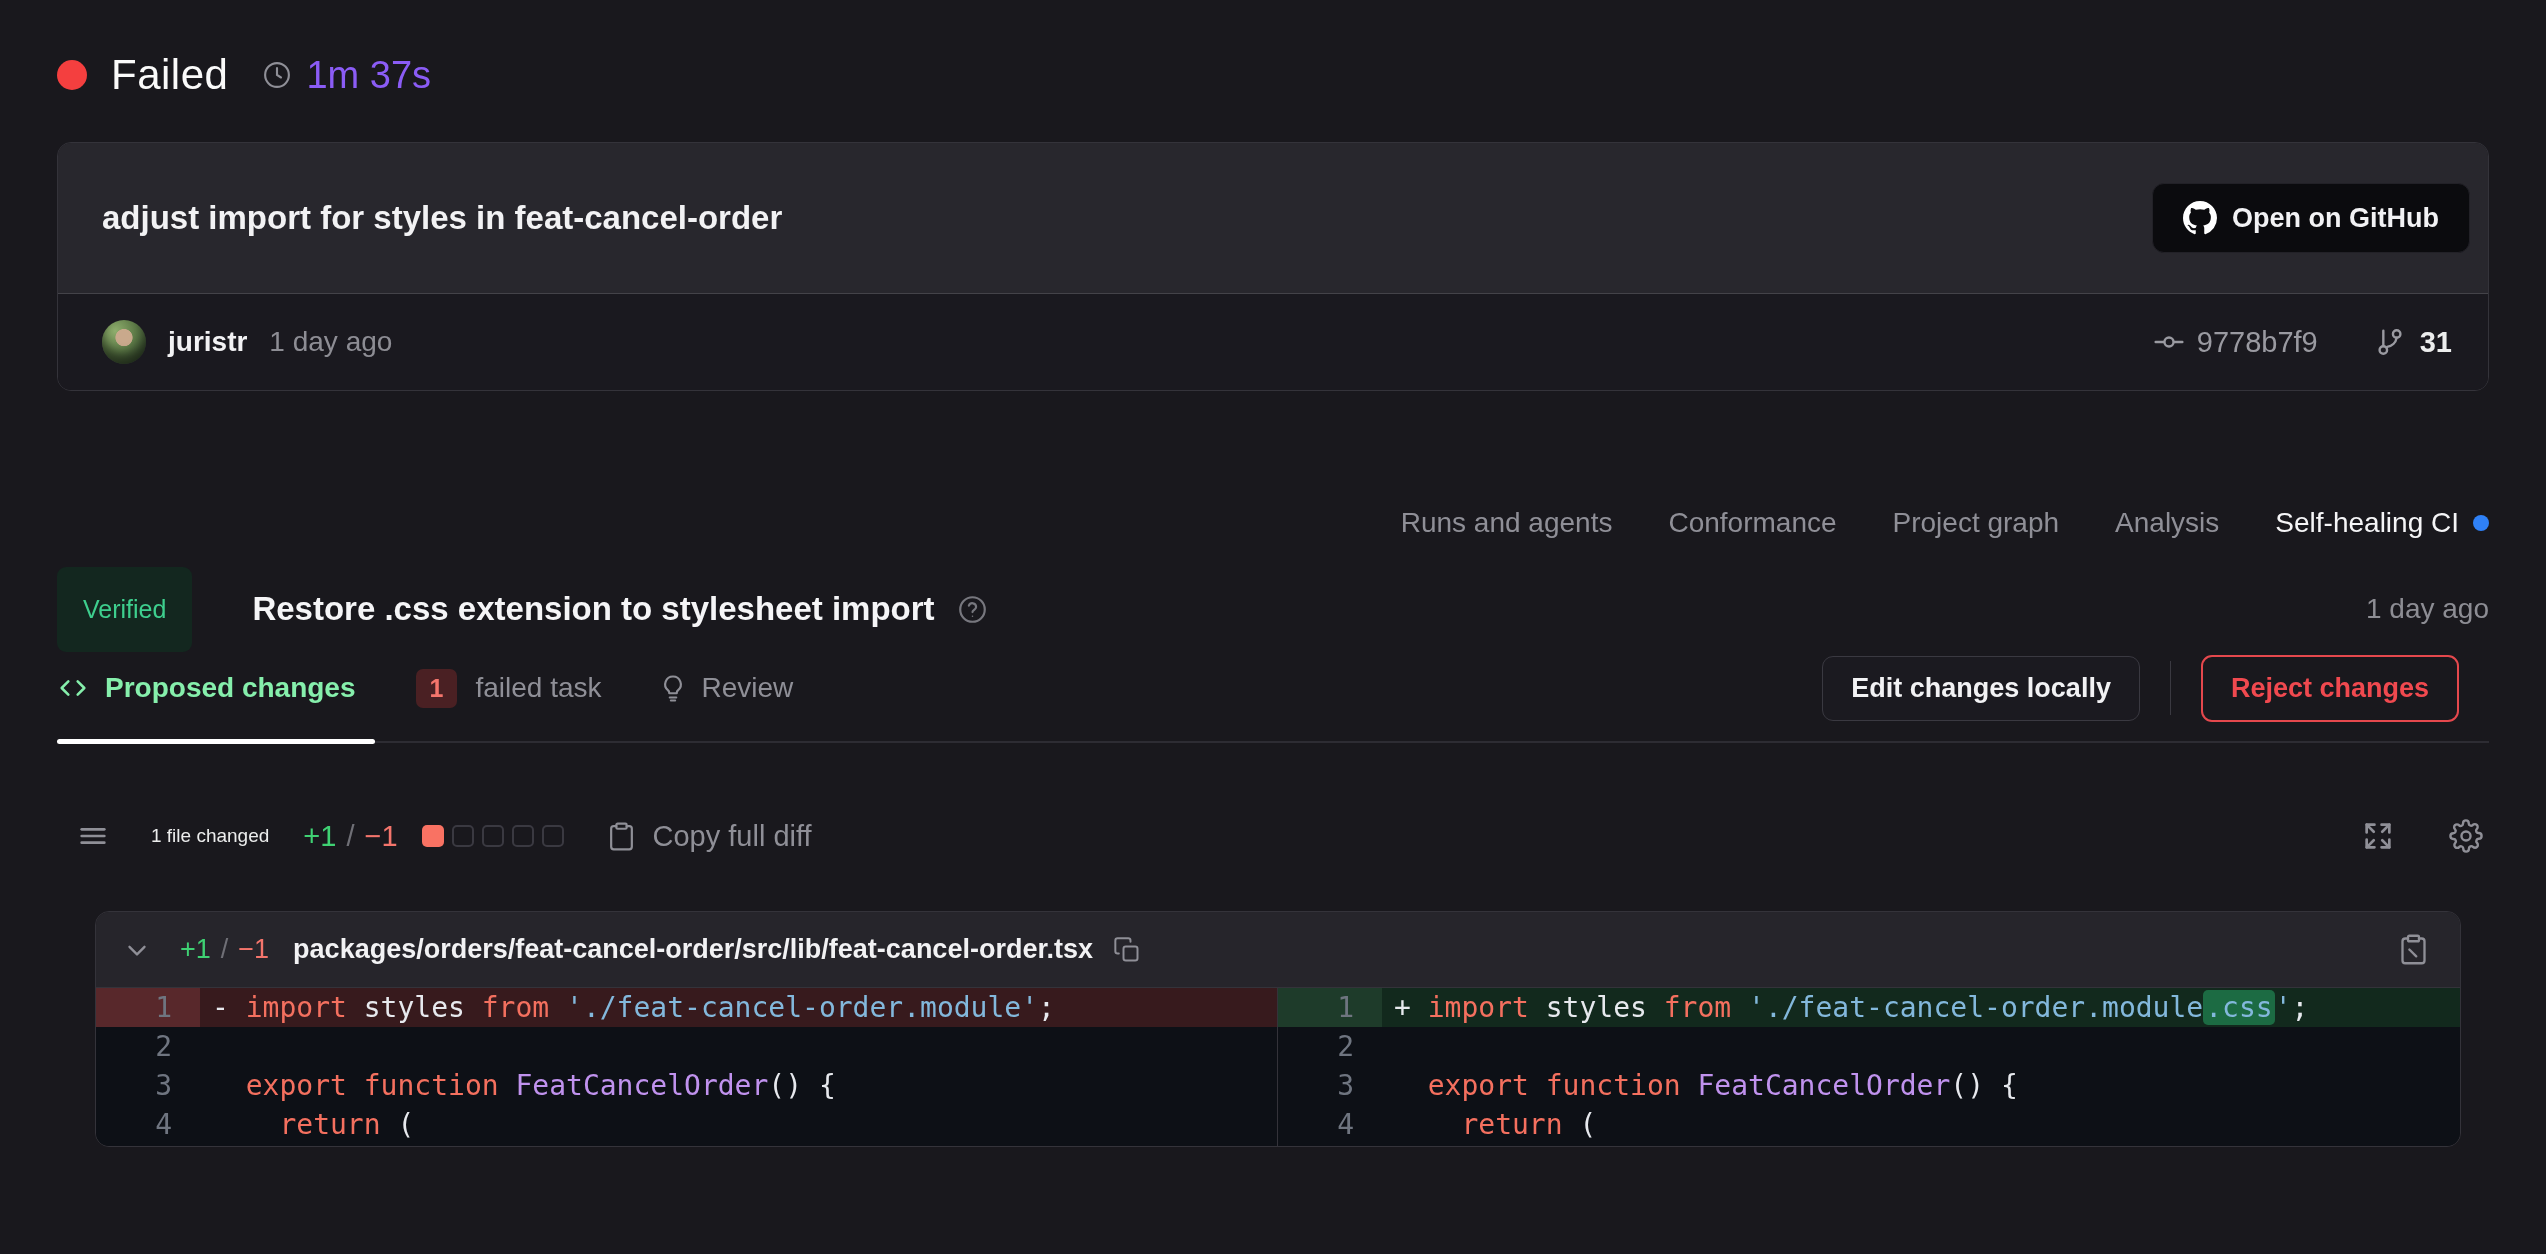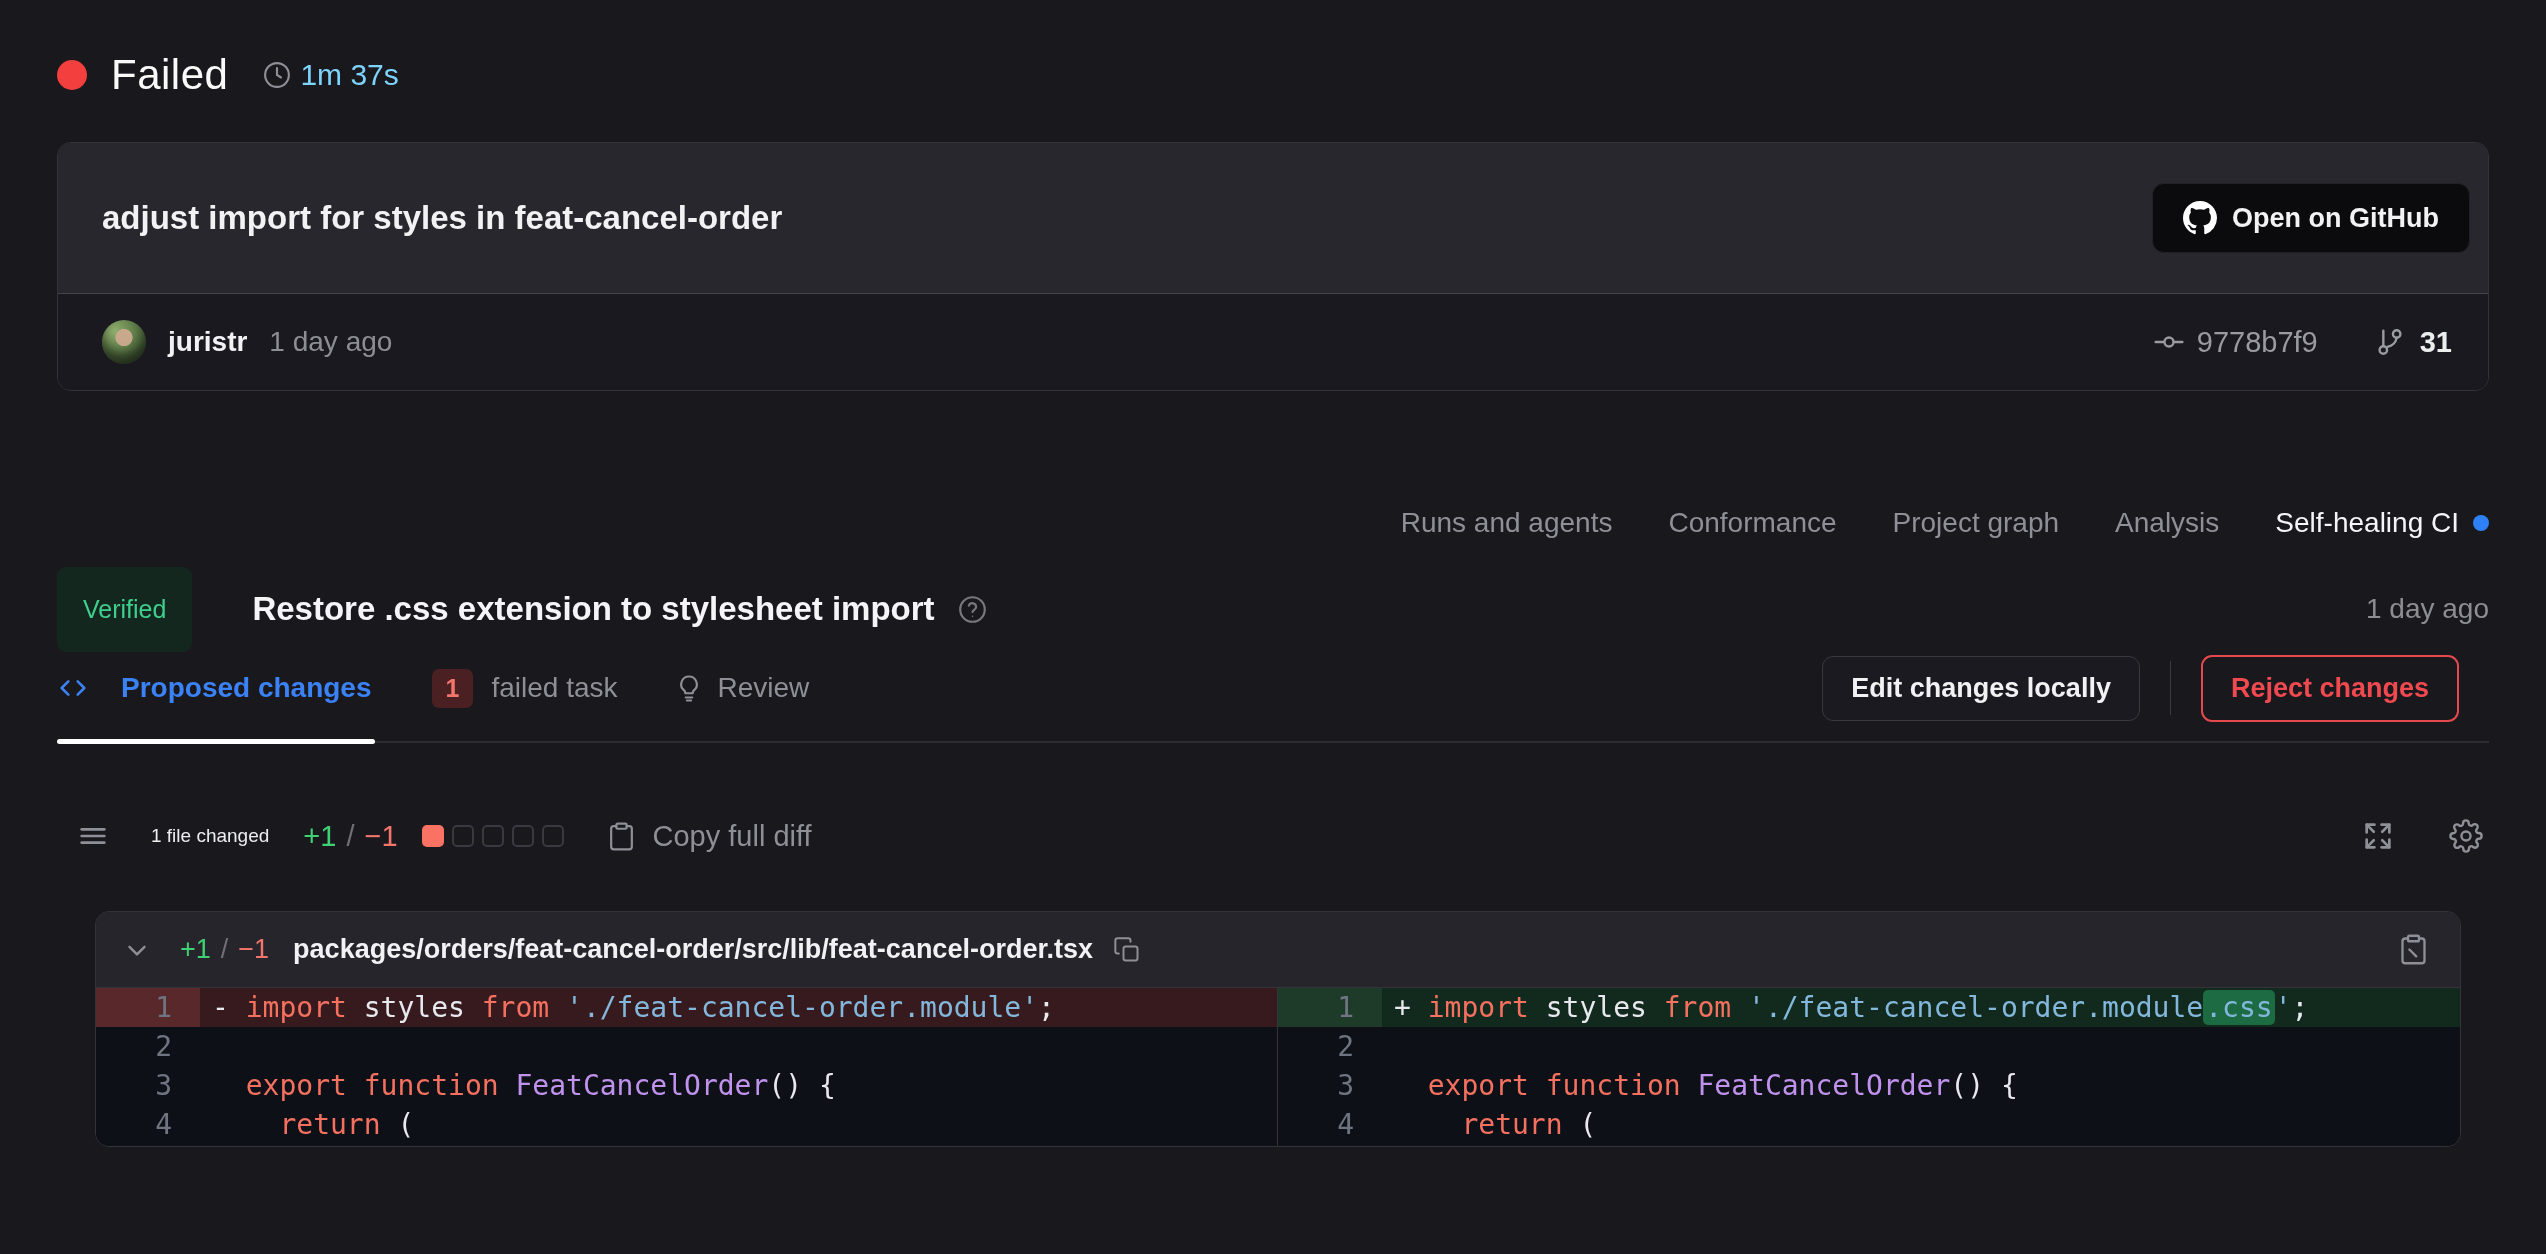--- a/index.html
+++ b/index.html
@@ -10,21 +10,21 @@
     color: #e8e8ea;
     -webkit-font-smoothing: antialiased;
   }
   .page { width: 2546px; height: 1254px; padding: 46px 57px 0; position: relative; }
 
   
   .status-row { display: flex; align-items: center; height: 58px; }
   .status-dot { width: 30px; height: 30px; border-radius: 50%; background: #f43f3f; flex: 0 0 auto; }
   .status-label { font-size: 42px; font-weight: 500; color: #fafafa; margin-left: 24px; letter-spacing: .5px; }
   .status-clock { color: #8f8f97; margin-left: 34px; display: flex; align-items: center; }
-  .status-duration { font-size: 30px; color: #7dd3fc; margin-left: 8px; }
+  .status-duration { font-size: 38px; color: #8b5cf6; margin-left: 14px; }
 
   
   .commit-card { margin-top: 38px; border: 1px solid #34333a; border-radius: 14px; overflow: hidden; }
   .commit-title-row { background: #28272d; display: flex; align-items: center; justify-content: space-between; padding: 40px 18px 40px 44px; }
   .commit-title { font-size: 33px; font-weight: 600; color: #f2f2f4; }
   .github-btn { display: flex; align-items: center; gap: 15px; background: #0b0b0e; border: 1px solid #222127; border-radius: 12px; padding: 17px 30px; cursor: pointer; }
   .github-btn span { font-size: 27px; font-weight: 600; color: #f2f2f4; }
   .github-btn svg { display: block; }
   .commit-meta-row { background: #1a191f; border-top: 1px solid #444349; display: flex; align-items: center; padding: 26px 36px 26px 44px; }
   .avatar { width: 44px; height: 44px; border-radius: 50%; flex: 0 0 auto;
@@ -49,21 +49,21 @@
   
   .fix-header { margin-top: 36px; display: flex; align-items: center; height: 60px; }
   .verified-badge { background: #13271f; color: #3ecf8e; font-size: 25px; font-weight: 500; padding: 28px 26px; border-radius: 9px; }
   .fix-title { font-size: 33px; font-weight: 700; color: #f5f5f7; margin-left: 60px; }
   .help-icon { margin-left: 22px; color: #77777e; display: flex; }
   .fix-time { margin-left: auto; font-size: 28px; color: #8d8d94; }
 
   
   .tabs-row { margin-top: 18px; display: flex; align-items: center; height: 62px; }
   .tab { display: flex; align-items: center; cursor: pointer; }
-  .tab-proposed { gap: 32px; color: #3b82f6; text-align: center; }
+  .tab-proposed { gap: 16px; color: #86efac; text-align: center; }
   .tab-proposed .tab-label { font-size: 28px; font-weight: 600; }
   .tab-failed { margin-left: 60px; gap: 18px; }
   .failed-badge { background: #4a2023; color: #f4756c; font-size: 25px; font-weight: 600; padding: 5px 14px; border-radius: 7px; }
   .tab-failed .tab-label, .tab-review .tab-label { font-size: 28px; color: #8f8f97; }
   .tab-review { margin-left: 56px; gap: 14px; color: #8f8f97; }
   .actions { margin-left: auto; display: flex; align-items: center; }
   .btn { border-radius: 11px; font-size: 27px; font-weight: 600; padding: 16px 28px; cursor: pointer; border: none; font-family: inherit; }
   .btn-edit { background: #1b1a20; border: 1px solid #3a3941; color: #f2f2f4; }
   .actions-divider { width: 1px; height: 54px; background: #3a3941; margin: 0 30px; }
   .btn-reject { background: transparent; border: 2px solid #e5484d; color: #f0494f; margin-right: 30px; }

